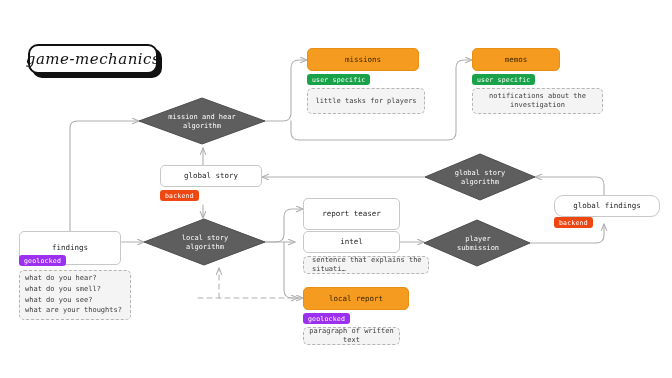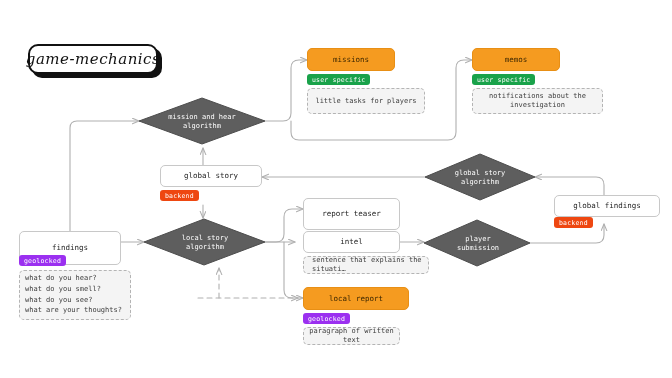--- a/index.html
+++ b/index.html
@@ -130,21 +130,21 @@
     <div>algorithm</div>
   </div>
 </div>
 <div class="node diamond-label" style="left:430px;top:229px;width:96px;height:30px;">
   <div>
     <div>player</div>
     <div>submission</div>
   </div>
 </div>
 
-<div class="node box box-orange" style="left:307px;top:48px;width:88px;height:23px;">
+<div class="node box box-orange" style="left:307px;top:48px;width:112px;height:23px;">
   <span>missions</span>
 </div>
 <div class="node tag tag-green" style="left:307px;top:74px;height:11px;">
   <span>user specific</span>
 </div>
 <div class="node box box-dashed" style="left:307px;top:88px;width:118px;height:26px;">
   <span>little tasks for players</span>
 </div>
 
 <div class="node box box-orange" style="left:472px;top:48px;width:88px;height:23px;">
@@ -157,21 +157,21 @@
   <span>notifications about the investigation</span>
 </div>
 
 <div class="node box box-white" style="left:160px;top:165px;width:102px;height:22px;">
   <span>global story</span>
 </div>
 <div class="node tag tag-red" style="left:160px;top:190px;height:11px;">
   <span>backend</span>
 </div>
 
-<div class="node box box-white" style="left:554px;top:195px;width:106px;height:22px;">
+<div class="node box box-white" style="left:554px;top:195px;width:106px;height:22px;border-radius:9px;">
   <span>global findings</span>
 </div>
 <div class="node tag tag-red" style="left:554px;top:217px;height:11px;">
   <span>backend</span>
 </div>
 
 <div class="node box box-white" style="left:19px;top:231px;width:102px;height:34px;">
   <span>findings</span>
 </div>
 <div class="node tag tag-purple" style="left:19px;top:255px;height:11px;">

